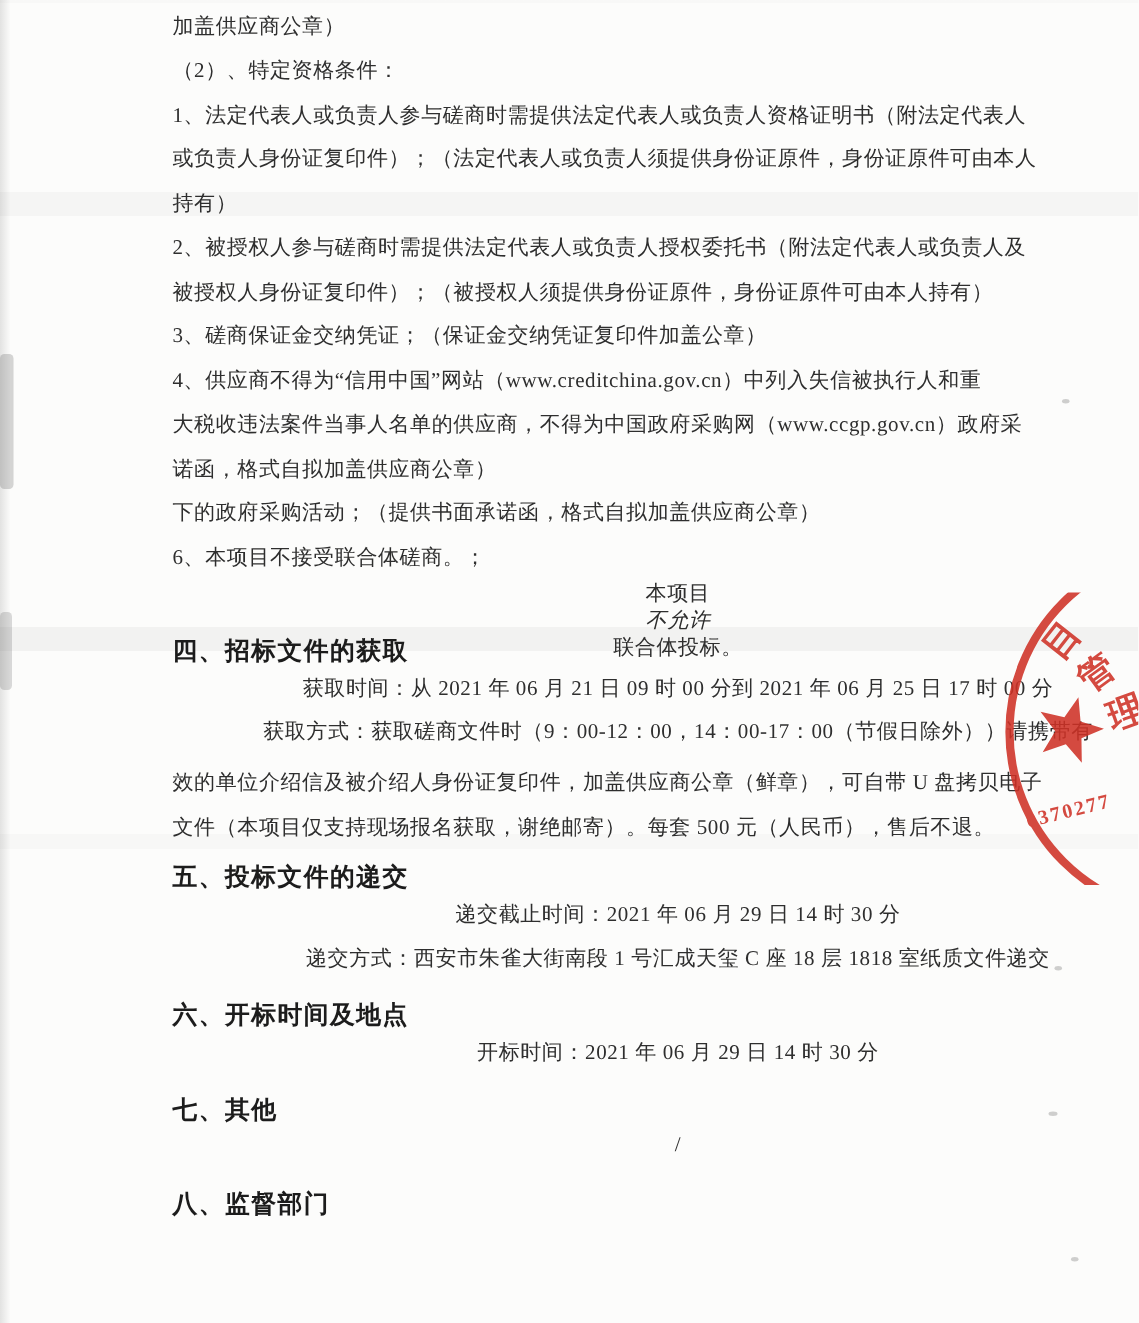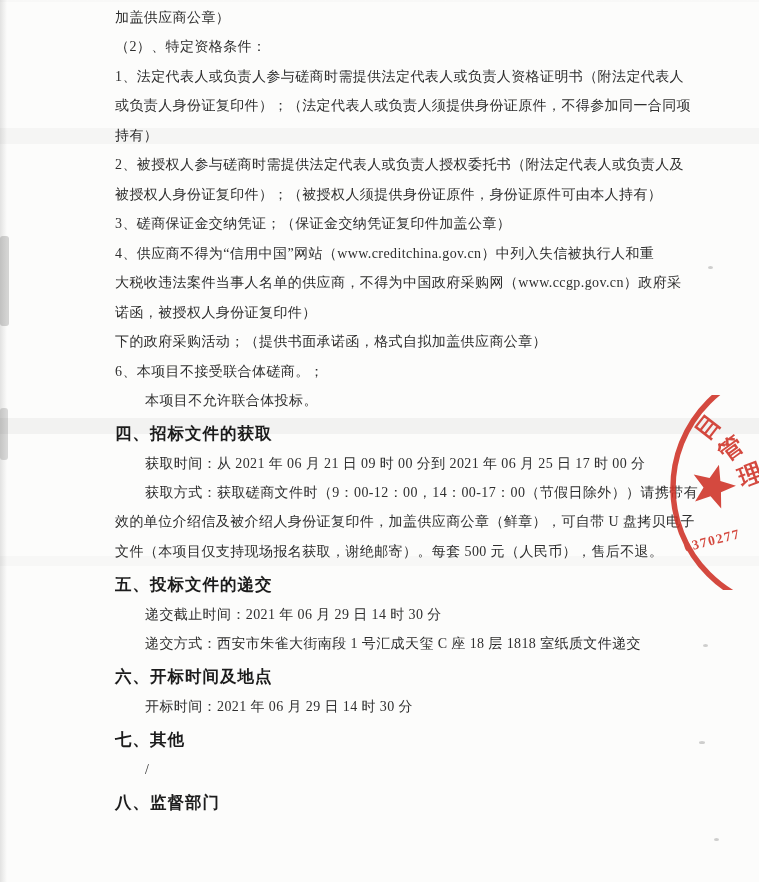--- a/index.html
+++ b/index.html
@@ -32,26 +32,26 @@
 
   .doc{
     position:absolute;left:0;top:3px;width:759px;
     padding:0 0 0 115px;box-sizing:border-box;
     color:#2e2e2e;
   }
   .line{
     white-space:nowrap;font-size:14px;letter-spacing:0.4px;
     height:29.5px;display:flex;align-items:center;
   }
-  .t-indent{padding-left:30px;height:29px;}
+  .t-indent{padding-left:30px;height:29px;flex-direction:column;}
   .t-heading{
     font-weight:bold;font-size:16.5px;color:#1c1c1c;
     height:30px;margin-top:3px;margin-bottom:1px;letter-spacing:1px;
   }
-  .italic{}
+  .italic{font-style:italic;}
 
   .stamp{
     position:absolute;left:650px;top:395px;width:160px;height:195px;
     pointer-events:none;opacity:0.88;
   }
   .stamp text{fill:#cf3126;font-family:"Liberation Serif","DejaVu Serif",serif;}
 </style>
 </head>
 <body>
 
@@ -65,28 +65,28 @@
   <div class="scan-band band-c"></div>
   <div class="speck sp1"></div>
   <div class="speck sp2"></div>
   <div class="speck sp3"></div>
   <div class="speck sp4"></div>
 
   <div class="doc" id="doc">
       <div class="line t-body">加盖供应商公章）</div>
       <div class="line t-body">（2）、特定资格条件：</div>
       <div class="line t-body">1、法定代表人或负责人参与磋商时需提供法定代表人或负责人资格证明书（附法定代表人</div>
-      <div class="line t-body">或负责人身份证复印件）；（法定代表人或负责人须提供身份证原件，不得参加同一合同项</div>
+      <div class="line t-body">或负责人身份证复印件）；（法定代表人或负责人须提供身份证原件，身份证原件可由本人</div>
       <div class="line t-body">持有）</div>
       <div class="line t-body">2、被授权人参与磋商时需提供法定代表人或负责人授权委托书（附法定代表人或负责人及</div>
       <div class="line t-body">被授权人身份证复印件）；（被授权人须提供身份证原件，身份证原件可由本人持有）</div>
       <div class="line t-body">3、磋商保证金交纳凭证；（保证金交纳凭证复印件加盖公章）</div>
       <div class="line t-body">4、供应商不得为“信用中国”网站（www.creditchina.gov.cn）中列入失信被执行人和重</div>
       <div class="line t-body">大税收违法案件当事人名单的供应商，不得为中国政府采购网（www.ccgp.gov.cn）政府采</div>
-      <div class="line t-body">诺函，被授权人身份证复印件）</div>
+      <div class="line t-body">诺函，格式自拟加盖供应商公章）</div>
       <div class="line t-body">下的政府采购活动；（提供书面承诺函，格式自拟加盖供应商公章）</div>
       <div class="line t-body">6、本项目不接受联合体磋商。；</div>
       <div class="line t-indent">
         <span>本项目</span>
         <span class="italic">不允许</span>
         <span>联合体投标。</span>
       </div>
       <div class="line t-heading">四、招标文件的获取</div>
       <div class="line t-indent">获取时间：从 2021 年 06 月 21 日  09 时 00 分到 2021 年 06 月 25 日  17 时 00 分</div>
       <div class="line t-indent">获取方式：获取磋商文件时（9：00-12：00，14：00-17：00（节假日除外））请携带有</div>

